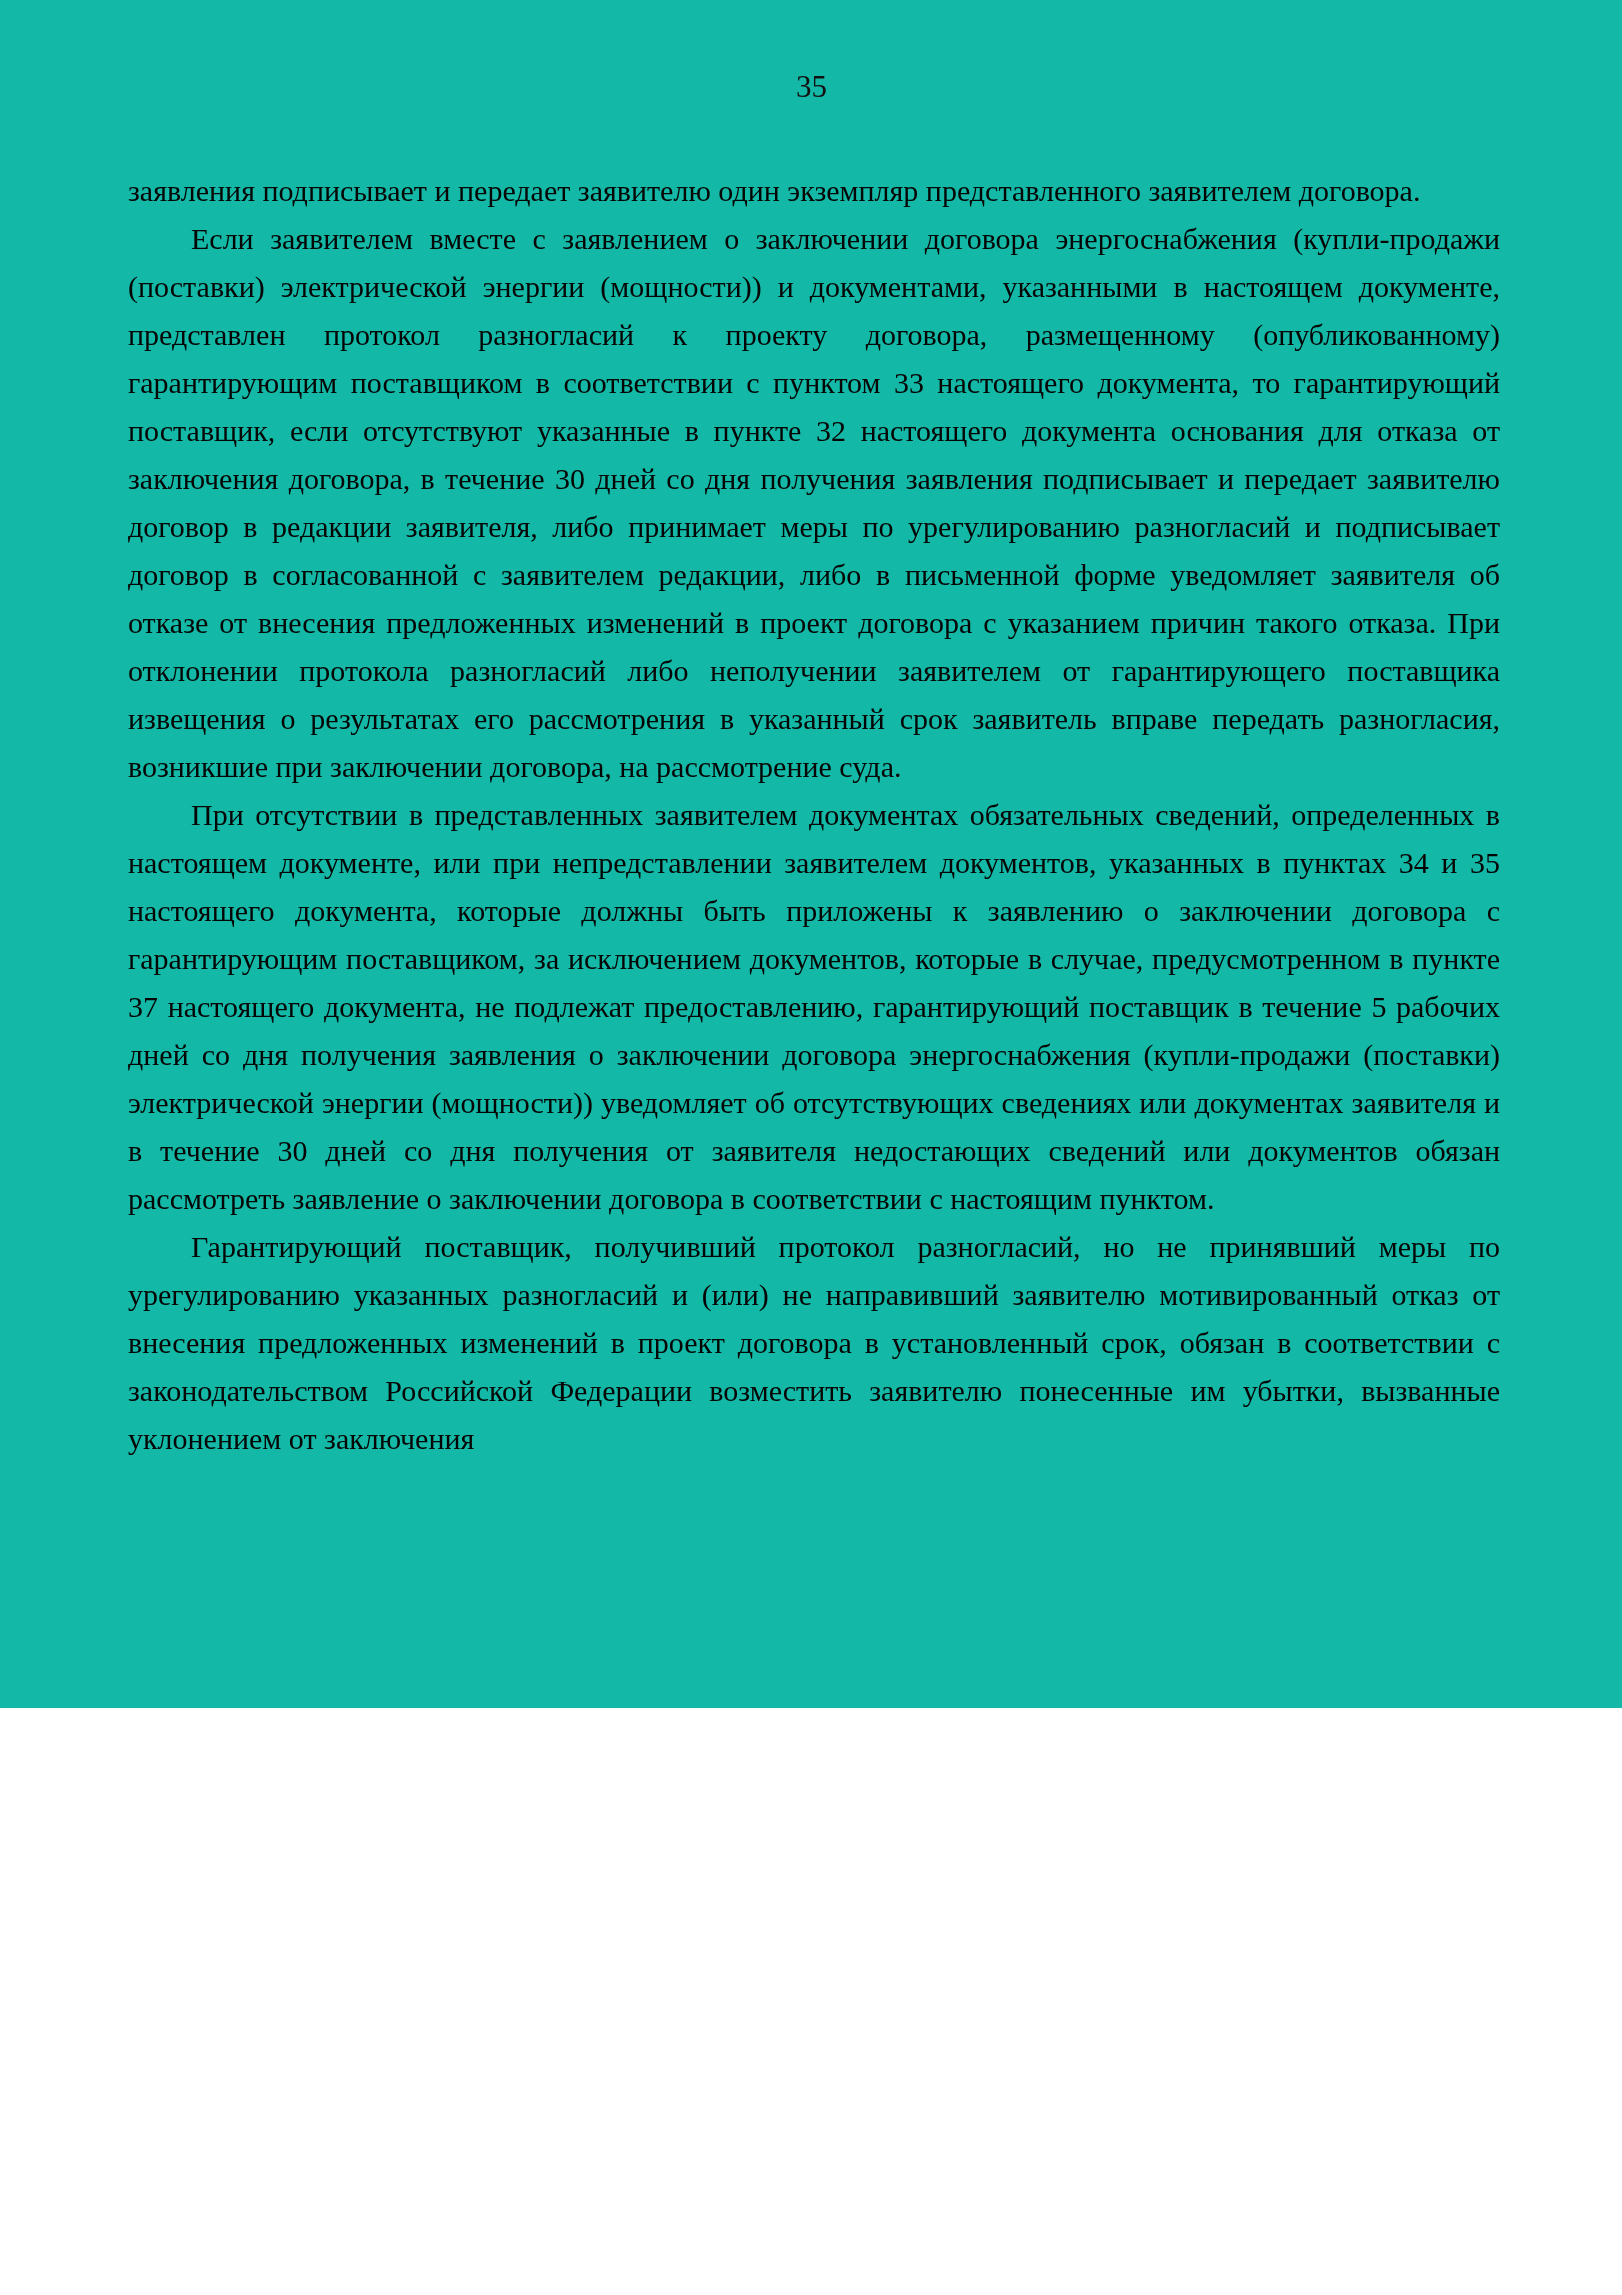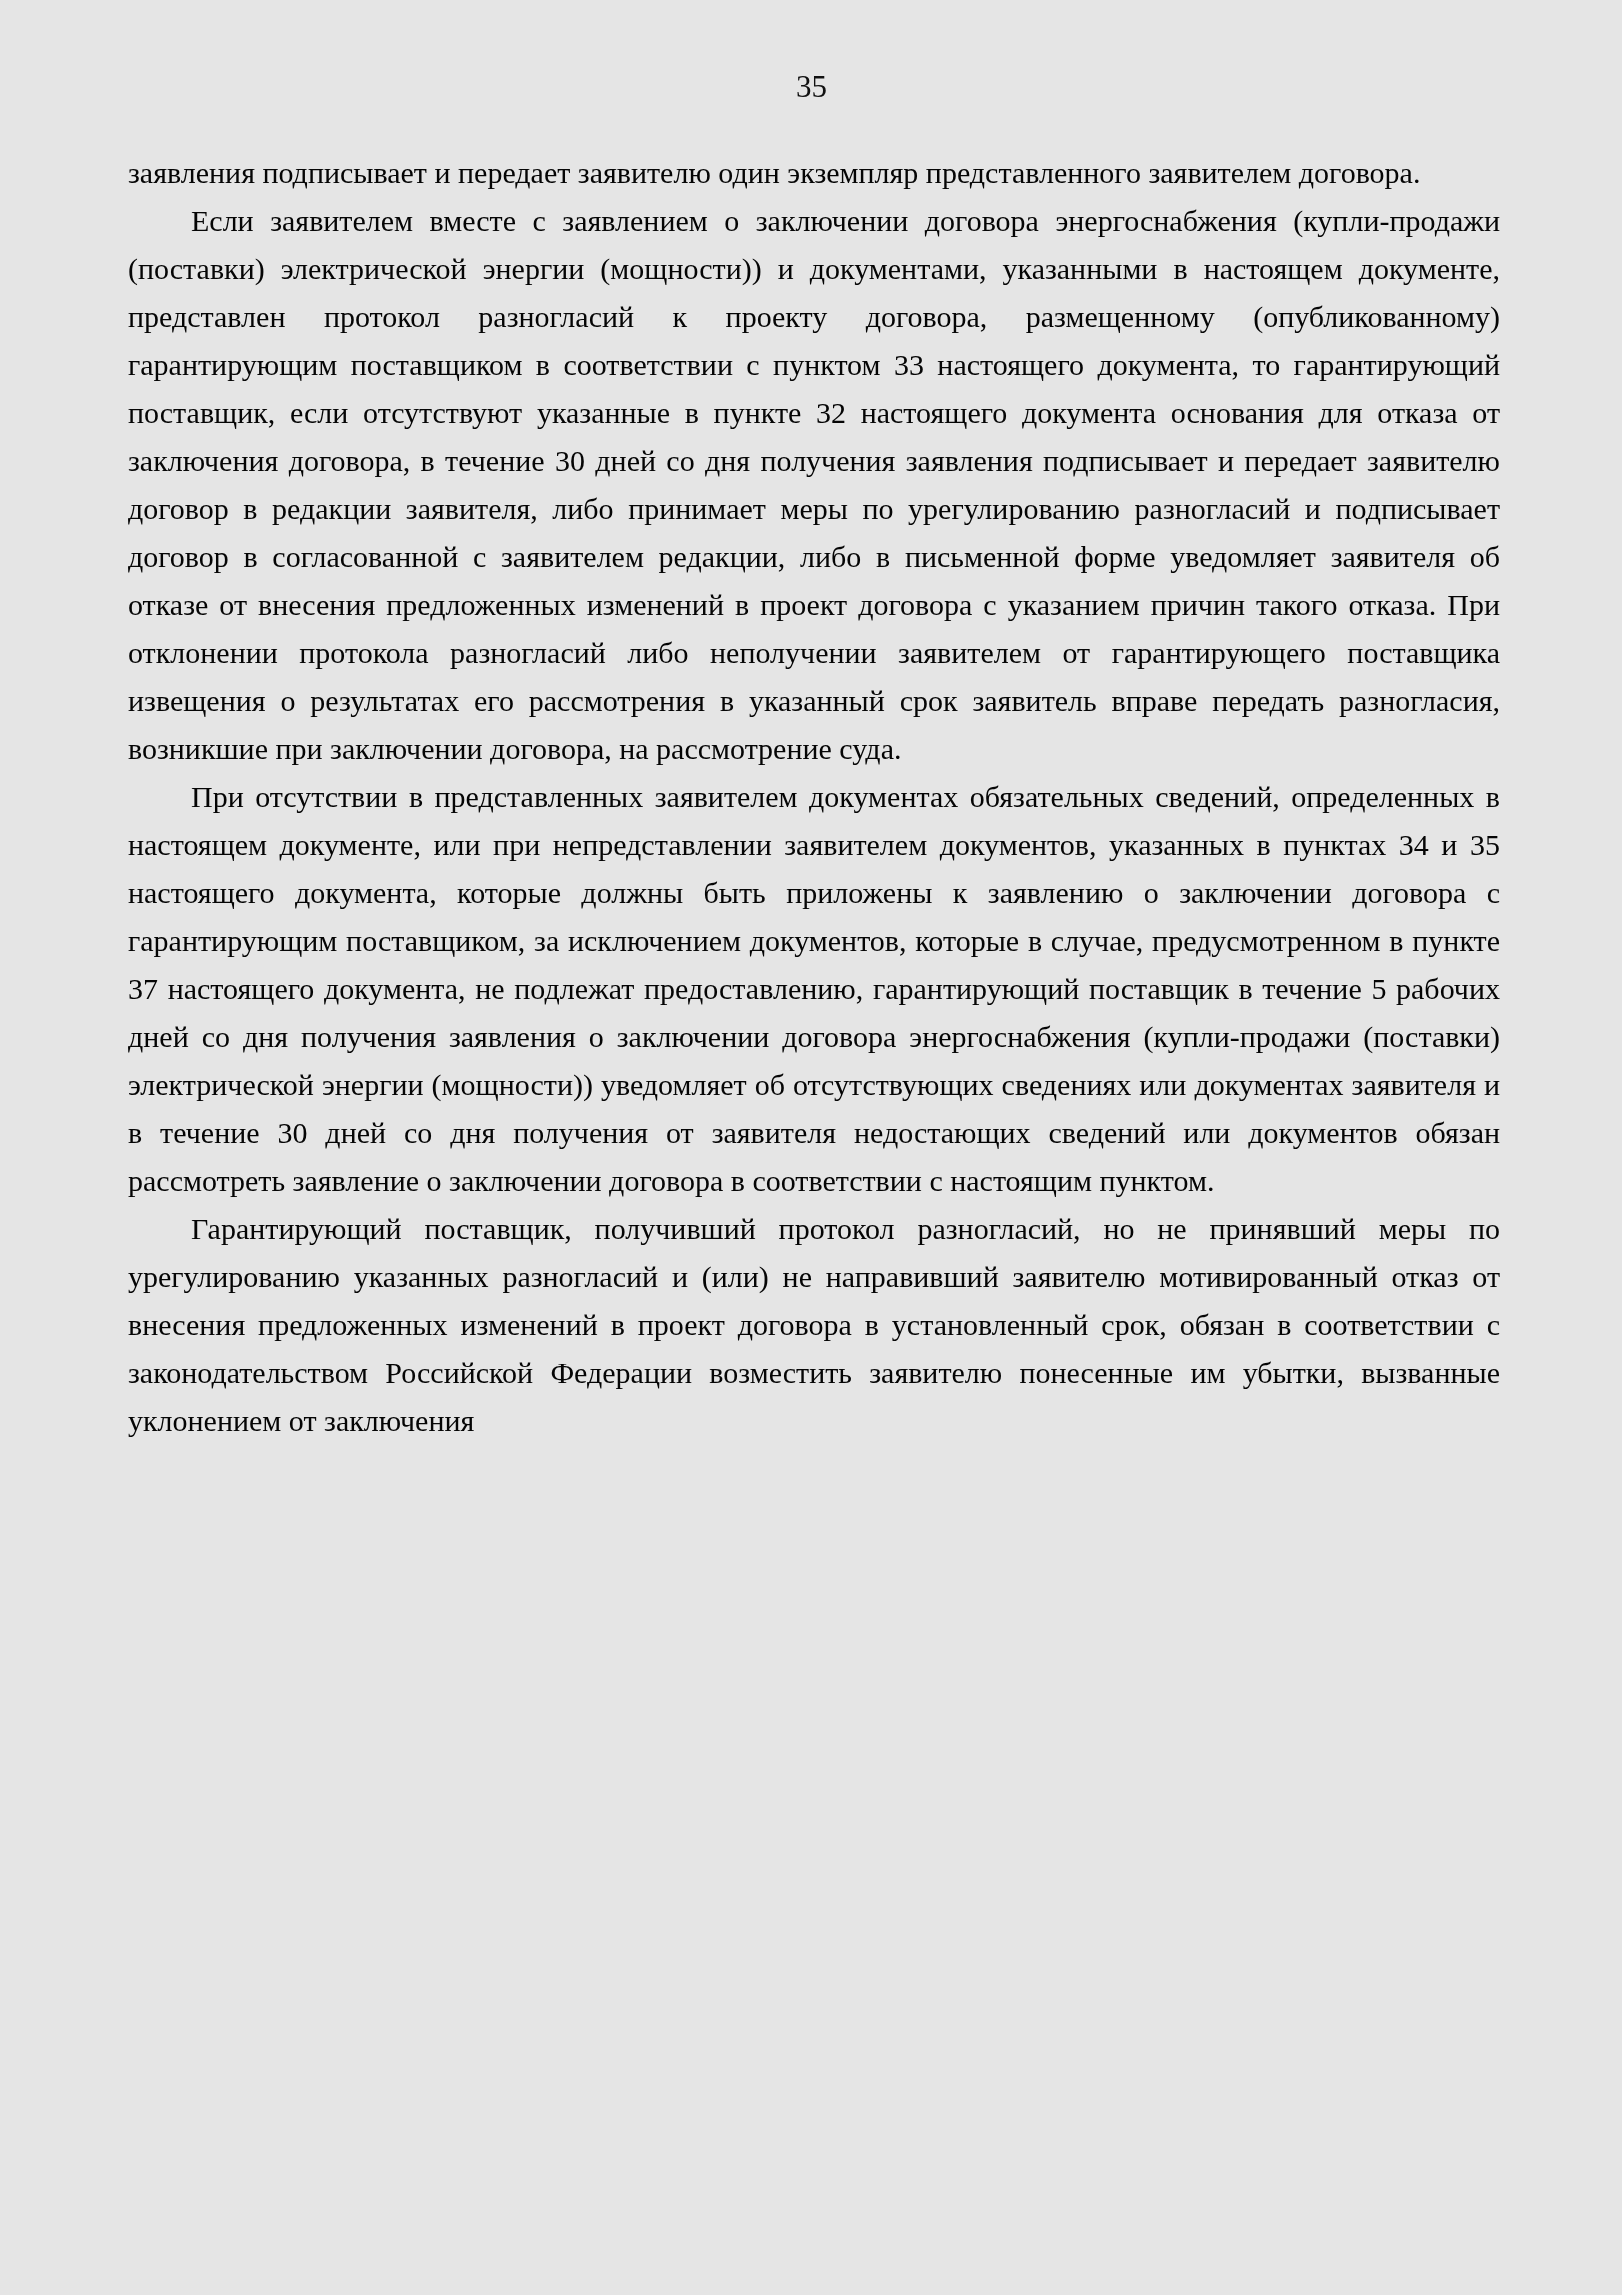--- a/index.html
+++ b/index.html
@@ -2,42 +2,42 @@
 <html lang="ru" style="font-size:10.5px"><head>
 <meta charset="utf-8">
 <style>
   html, body {
     margin: 0;
     padding: 0;
     background: #ffffff;
   }
   .page {
     width: 1623px;
-    height: 2295px;
-    background: #e5e5e5;
+    height: 1708px;
+    background: #14b8a6;
     position: relative;
     box-sizing: border-box;
     padding: 16px;
     overflow: hidden;
     font-family: "Liberation Serif", "DejaVu Serif", serif;
     color: #000000;
   }
   .page-number {
     position: absolute;
     top: 69px;
     left: 0;
     width: 1623px;
     text-align: center;
     font-size: 31px;
     font-family: "Liberation Serif", "DejaVu Serif", serif;
     color: #111111;
   }
   .body-text {
     position: absolute;
-    top: 149px;
+    top: 167px;
     left: 128px;
     width: 1372px;
     font-size: 30px;
     line-height: 48px;
     text-align: justify;
     text-justify: inter-word;
     color: #050505;
   }
   .body-text p {
     margin: 0;

